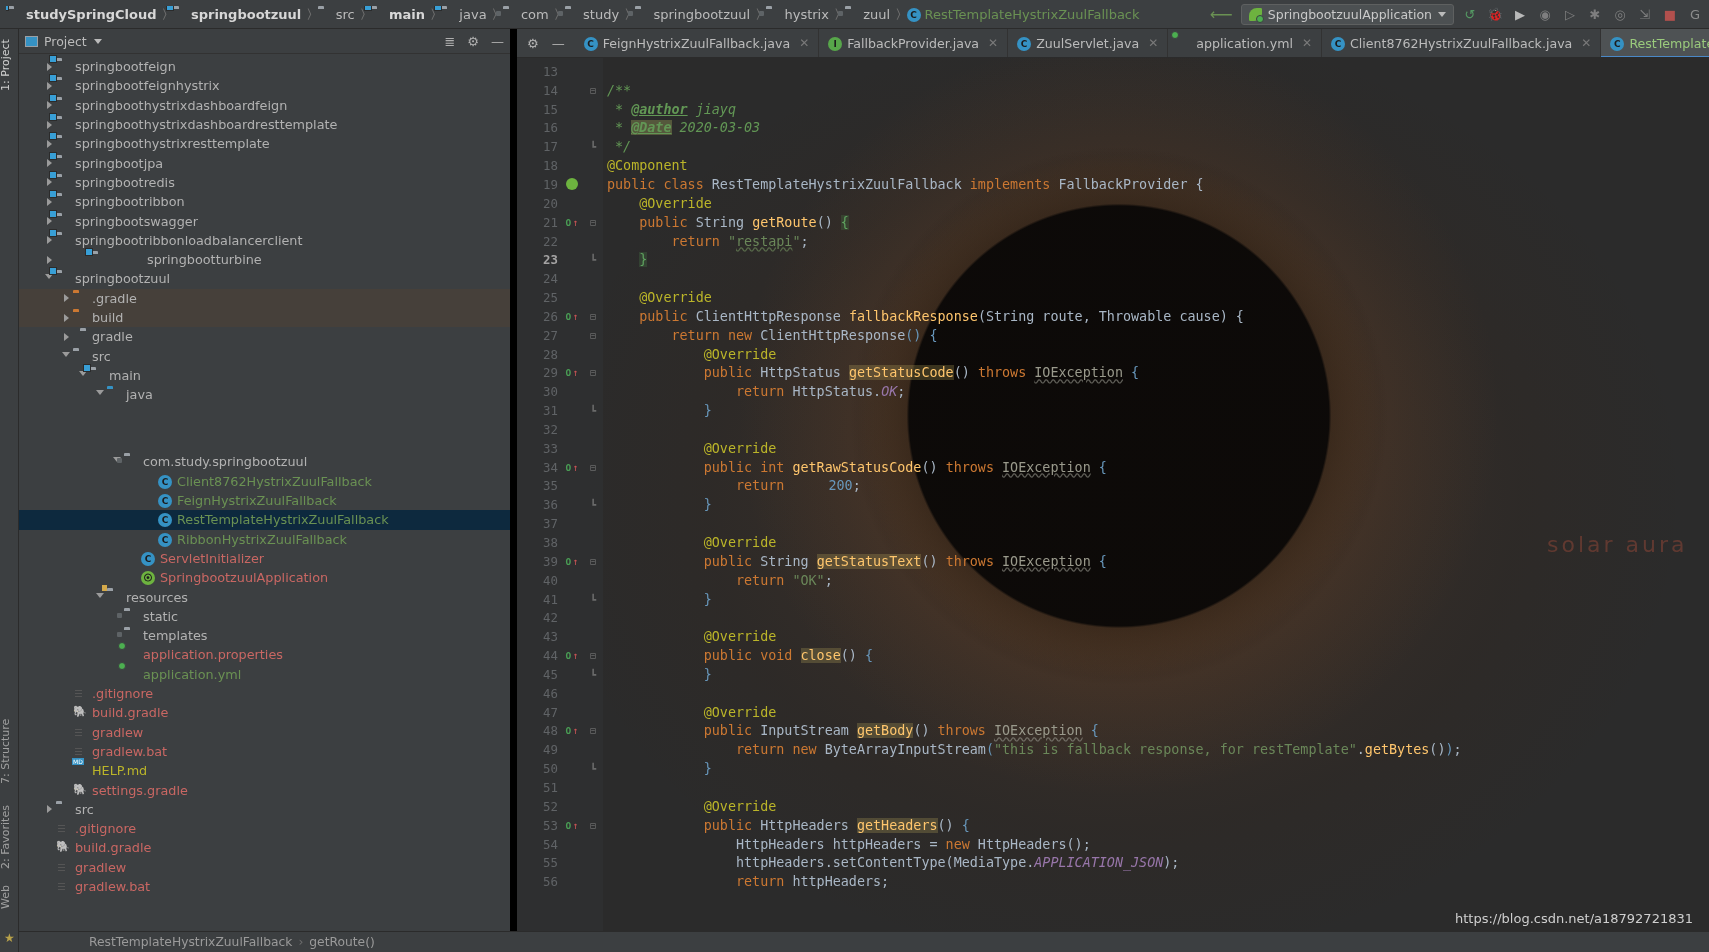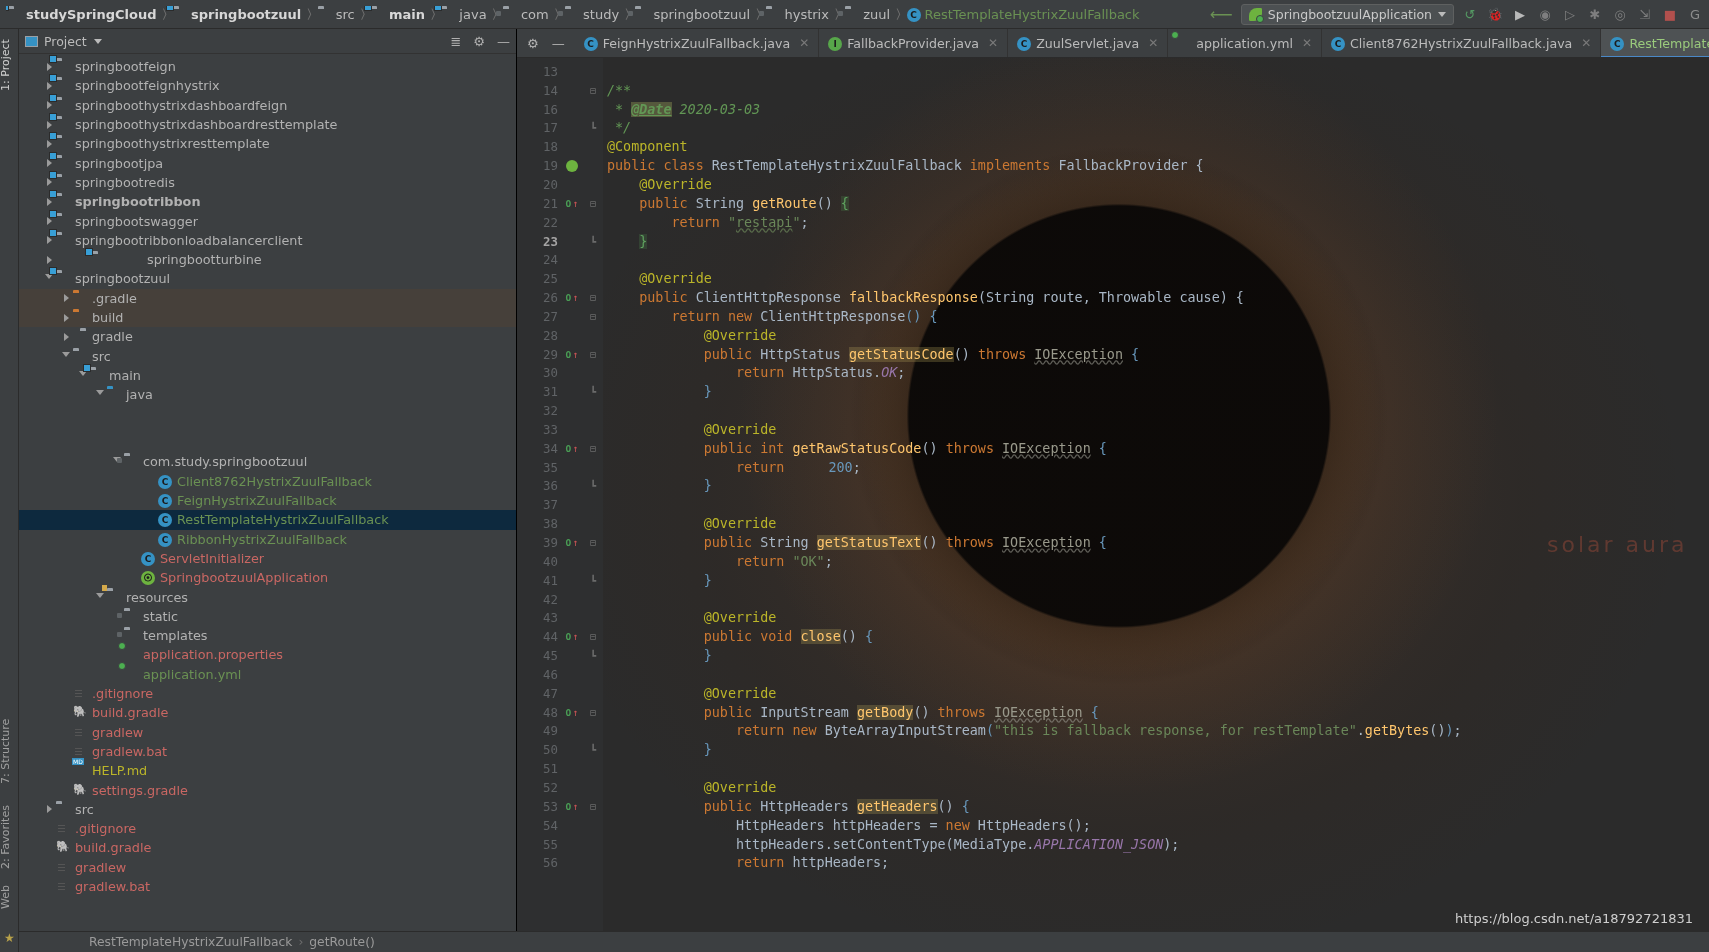--- a/index.html
+++ b/index.html
@@ -68,21 +68,21 @@
     position:relative; flex:none;
   }
   .vtab {
     position:absolute; left:-1px; white-space:nowrap;
     transform: rotate(-90deg); transform-origin: left top;
     font-size:11px; color:#a0a0a0; display:flex; align-items:center; gap:4px;
   }
   .vtab.sel { color:#d0d0d0; }
 
   
-  .projpanel { width:498px; flex:none; background:#3c3f41; display:flex; flex-direction:column; border-right:1px solid #000000;}
+  .projpanel { width:498px; flex:none; background:#3c3f41; display:flex; flex-direction:column; border-right:7px solid #000000;}
   .projhdr { height:25px; display:flex; align-items:center; padding:0 6px; background:#3c3f41; border-bottom:1px solid #323232; }
   .projhdr .t { font-size:12.5px; color:#bbbbbb; margin-left:6px; }
   .projhdr .sq { width:13px;height:11px;border:1.6px solid #9aa0a6; background:#3592c4; }
   .projhdr .right { margin-left:auto; display:flex; align-items:center; gap:12px; color:#b0b0b0; font-size:13px;}
   .tree { flex:1; overflow:hidden; background:#3c3f41; padding-top:3px; position:relative; }
   .trow { height:19.3px; display:flex; align-items:center; white-space:nowrap; font-size:12.8px; padding-right:4px;}
   .trow.sel { background:#0d293e; }
   .trow.hl { background:#46403a; }
   .tw { width:14px; flex:none; display:flex; align-items:center; justify-content:center; }
   .tw .tri { width:0;height:0;border-left:5px solid #9b9b9b;border-top:4px solid transparent;border-bottom:4px solid transparent;}
@@ -336,21 +336,21 @@
             <span class="ico"><span class="folder mod"></span></span>
             <span class="tlabel">springbootjpa</span>
           </div>
           <div class="trow" style="padding-left: 23px;">
             <span class="tw">
               <span class="tri"></span>
             </span>
             <span class="ico"><span class="folder mod"></span></span>
             <span class="tlabel">springbootredis</span>
           </div>
-          <div class="trow" style="padding-left: 23px; font-weight: bold;">
+          <div class="trow" style="padding-left: 23px;">
             <span class="tw">
               <span class="tri"></span>
             </span>
             <span class="ico"><span class="folder mod"></span></span>
             <span class="tlabel">springbootribbon</span>
           </div>
           <div class="trow" style="padding-left: 23px;">
             <span class="tw">
               <span class="tri"></span>
             </span>
@@ -614,20 +614,21 @@
 
       <div class="codewrap">
         <div class="codebg"></div>
         <div class="gutter"></div>
         <div class="watermark">
           <span class="s">solar aura</span>
         </div>
         <div class="codelines" id="codelines">
             <div class="cline"><span class="lnum">13</span><span class="gicon"></span><span class="fold"></span><span class="ctext"><span class="plain"></span></span></div>
             <div class="cline"><span class="lnum">14</span><span class="gicon"></span><span class="fold">⊟</span><span class="ctext"><span class="cmt">/**</span></span></div>
+            <div class="cline"><span class="lnum">15</span><span class="gicon"></span><span class="fold"></span><span class="ctext"><span class="cmt"> * </span><span class="tag">@author</span><span class="cmt"> jiayq</span></span></div>
             <div class="cline"><span class="lnum">16</span><span class="gicon"></span><span class="fold"></span><span class="ctext"><span class="cmt"> * </span><span class="tagh">@Date</span><span class="cmt"> 2020-03-03</span></span></div>
             <div class="cline"><span class="lnum">17</span><span class="gicon"></span><span class="fold">┗</span><span class="ctext"><span class="cmt"> */</span></span></div>
             <div class="cline"><span class="lnum">18</span><span class="gicon"></span><span class="fold"></span><span class="ctext"><span class="plain"></span><span class="ann">@Component</span></span></div>
             <div class="cline"><span class="lnum">19</span><span class="gicon"><span class="springico"></span></span><span class="fold"></span><span class="ctext"><span class="kw">public class </span><span class="plain">RestTemplateHystrixZuulFallback </span><span class="kw">implements </span><span class="plain">FallbackProvider </span><span class="brace">{</span></span></div>
             <div class="cline"><span class="lnum">20</span><span class="gicon"></span><span class="fold"></span><span class="ctext"><span class="plain">    </span><span class="ann">@Override</span></span></div>
             <div class="cline"><span class="lnum">21</span><span class="gicon"><span class="ovr">O</span><span class="ovrup">↑</span></span><span class="fold">⊟</span><span class="ctext"><span class="plain">    </span><span class="kw">public </span><span class="plain">String </span><span class="fn">getRoute</span><span class="brace">() </span><span class="braceg">{</span></span></div>
             <div class="cline"><span class="lnum">22</span><span class="gicon"></span><span class="fold"></span><span class="ctext"><span class="plain">        </span><span class="kw">return </span><span class="str">"</span><span class="strund">restapi</span><span class="str">"</span><span class="plain">;</span></span></div>
             <div class="cline"><span class="lnum cur">23</span><span class="gicon"></span><span class="fold">┗</span><span class="ctext"><span class="plain">    </span><span class="braceg">}</span></span></div>
             <div class="cline"><span class="lnum">24</span><span class="gicon"></span><span class="fold"></span><span class="ctext"><span class="plain"></span></span></div>
             <div class="cline"><span class="lnum">25</span><span class="gicon"></span><span class="fold"></span><span class="ctext"><span class="plain">    </span><span class="ann">@Override</span></span></div>

